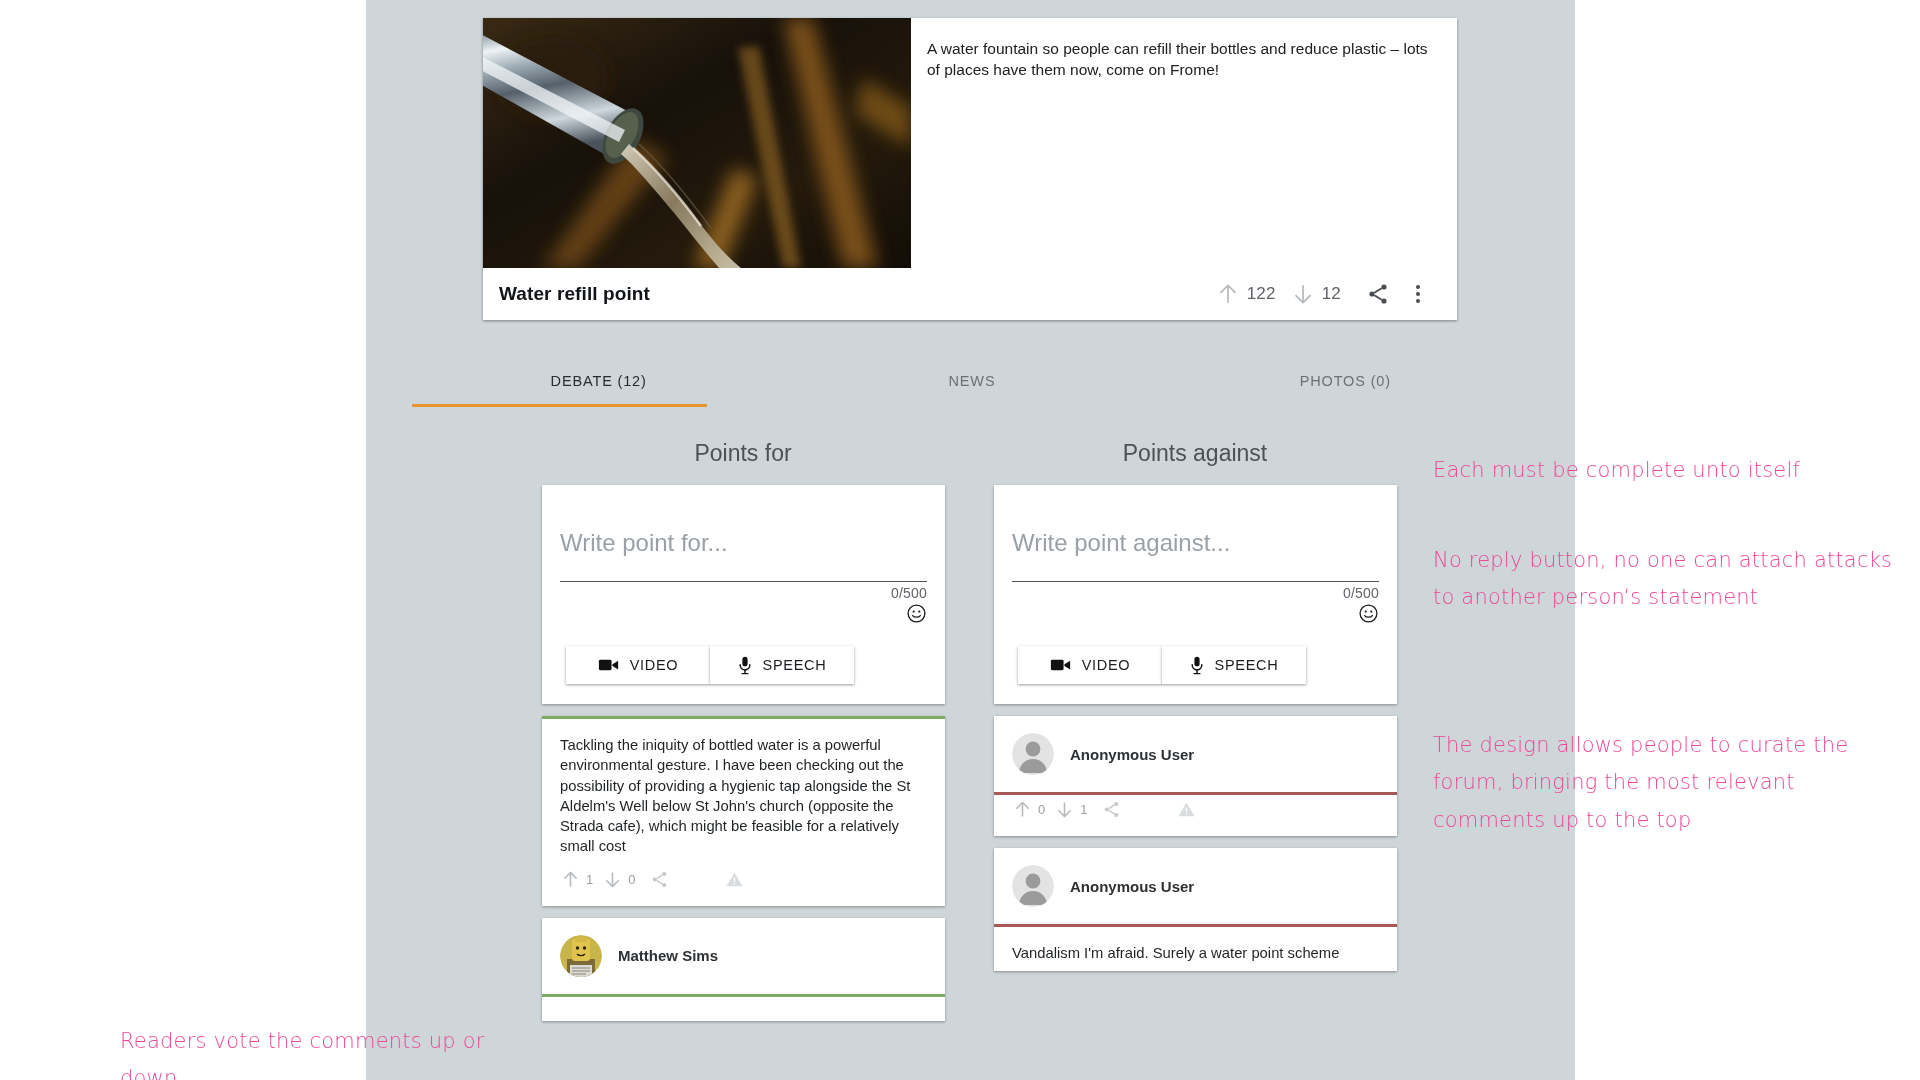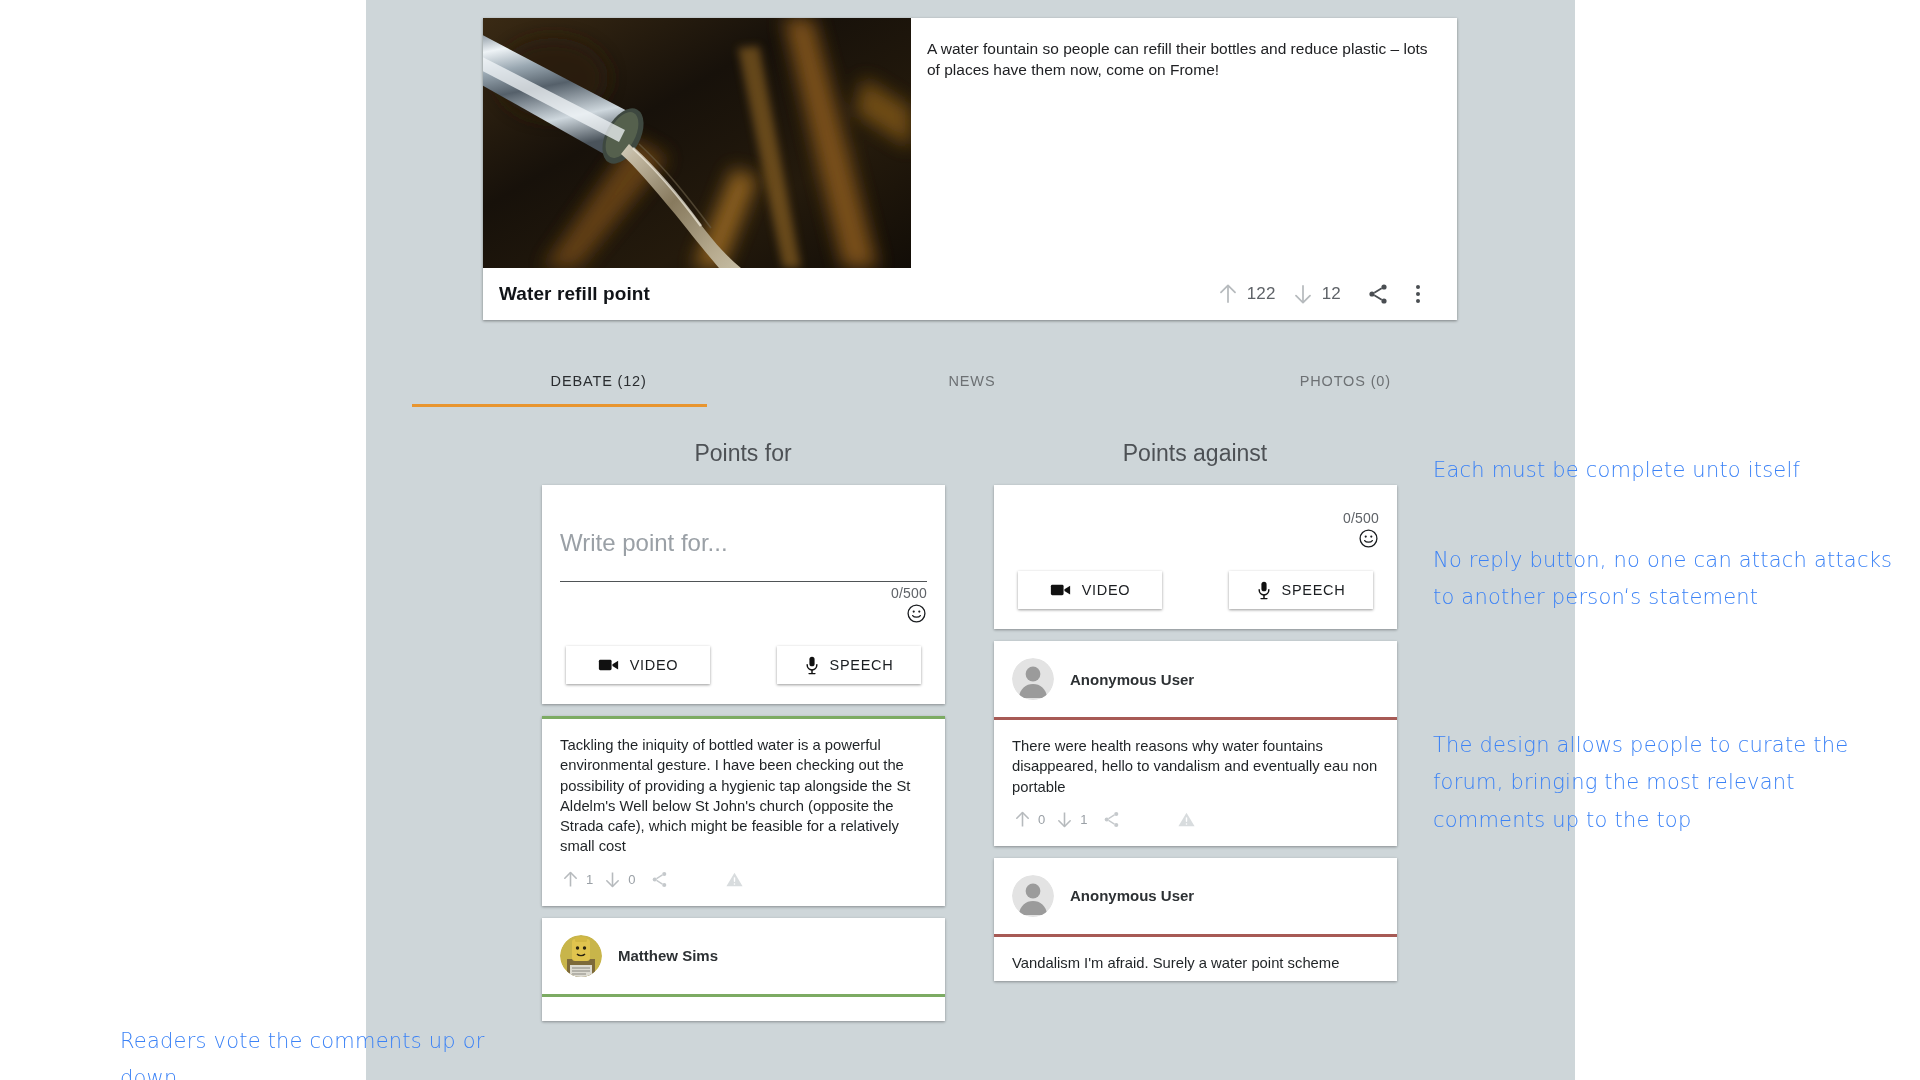--- a/index.html
+++ b/index.html
@@ -107,21 +107,21 @@
     min-height: 46px;
   }
   .counter {
     text-align: right; font-size: 14px; color: #5f6368;
     margin-top: 3px; letter-spacing: .2px;
   }
   .emoji-row { display: flex; justify-content: flex-end; margin-top: 2px; }
   .emoji-ico { width: 21px; height: 21px; display:block; }
   .composer-buttons {
     display: flex; gap: 0; margin-top: 22px; padding: 0 6px;
-    justify-content: space-between;
+    justify-content: flex-start;
   }
   .mbtn {
     background: #fff;
     box-shadow: 0 1px 3px rgba(0,0,0,.26), 0 1px 2px rgba(0,0,0,.16);
     height: 38px; min-width: 110px;
     display: flex; align-items: center; justify-content: center; gap: 11px;
     font-size: 14.5px; letter-spacing: .7px; color: #1b1e21;
     padding: 0 17px;
   }
   .mbtn svg { display: block; }
@@ -150,21 +150,21 @@
   .c-actions .arrow-ico { width: 21px; height: 21px; }
   .c-count { font-size: 13px; color: #9aa0a6; margin: 0 9px 0 5px; }
   .c-share { margin-left: 6px; display:flex; }
   .c-flag  { margin-left: 56px; display:flex; }
 
   
   .anno {
     position: absolute;
     font-family: "DejaVu Sans", sans-serif;
     font-weight: 300;
-    color: #3b82f6;
+    color: #ec4899;
     font-size: 21px;
     line-height: 1.78;
     letter-spacing: .2px;
   }
   .anno-a { left: 1433px; top: 452px; width: 470px; }
   .anno-b { left: 1433px; top: 542px; width: 470px; }
   .anno-c { left: 1433px; top: 727px; width: 430px; }
   .anno-d { left: 120px; top: 1023px; width: 390px; }
 </style>
 </head>
@@ -365,20 +365,21 @@
       </div>
       <div class="accent for"></div>
       <div class="c-body"></div>
     </div>
   </div>
 
   <div class="col against">
 
     <div class="card">
       <div class="composer">
+        <div class="composer-input">Write point against...</div>
         <div class="counter">0/500</div>
         <div class="emoji-row">
           <svg class="emoji-ico" viewBox="0 0 24 24">
             <circle cx="12" cy="12" r="9.6" fill="none" stroke="#1b1e21" stroke-width="1.5"></circle>
             <circle cx="8.8" cy="9.8" r="1.25" fill="#1b1e21"></circle>
             <circle cx="15.2" cy="9.8" r="1.25" fill="#1b1e21"></circle>
             <path d="M7.6 14.4 C9.4 16.8 14.6 16.8 16.4 14.4" stroke="#1b1e21" stroke-width="1.5" fill="none" stroke-linecap="round"></path>
           </svg>
         </div>
         <div class="composer-buttons">
@@ -404,21 +405,20 @@
     <div class="card">
       <div class="c-head">
         <svg class="avatar" viewBox="0 0 42 42">
           <circle cx="21" cy="21" r="21" fill="#e3e3e3"></circle>
           <circle cx="21" cy="16" r="7.4" fill="#9b9b9b"></circle>
           <path d="M6.6 40 C8 30.6 13.8 26 21 26 C28.2 26 34 30.6 35.4 40 Z" fill="#9b9b9b"></path>
         </svg>
         <span class="c-name">Anonymous User</span>
       </div>
       <div class="accent against"></div>
-      <div class="c-body">There were health reasons why water fountains disappeared, hello to vandalism and eventually eau non portable</div>
       <div class="c-actions">
         <svg class="arrow-ico" viewBox="0 0 24 24">
           <path d="M12 4 L12 20" stroke="#b6babd" stroke-width="1.8" fill="none"></path>
           <path d="M5.5 10.5 L12 4 L18.5 10.5" stroke="#b6babd" stroke-width="1.8" fill="none" stroke-linecap="round" stroke-linejoin="round"></path>
         </svg>
         <span class="c-count">0</span>
         <svg class="arrow-ico" viewBox="0 0 24 24">
           <path d="M12 4 L12 20" stroke="#b6babd" stroke-width="1.8" fill="none"></path>
           <path d="M5.5 13.5 L12 20 L18.5 13.5" stroke="#b6babd" stroke-width="1.8" fill="none" stroke-linecap="round" stroke-linejoin="round"></path>
         </svg>

